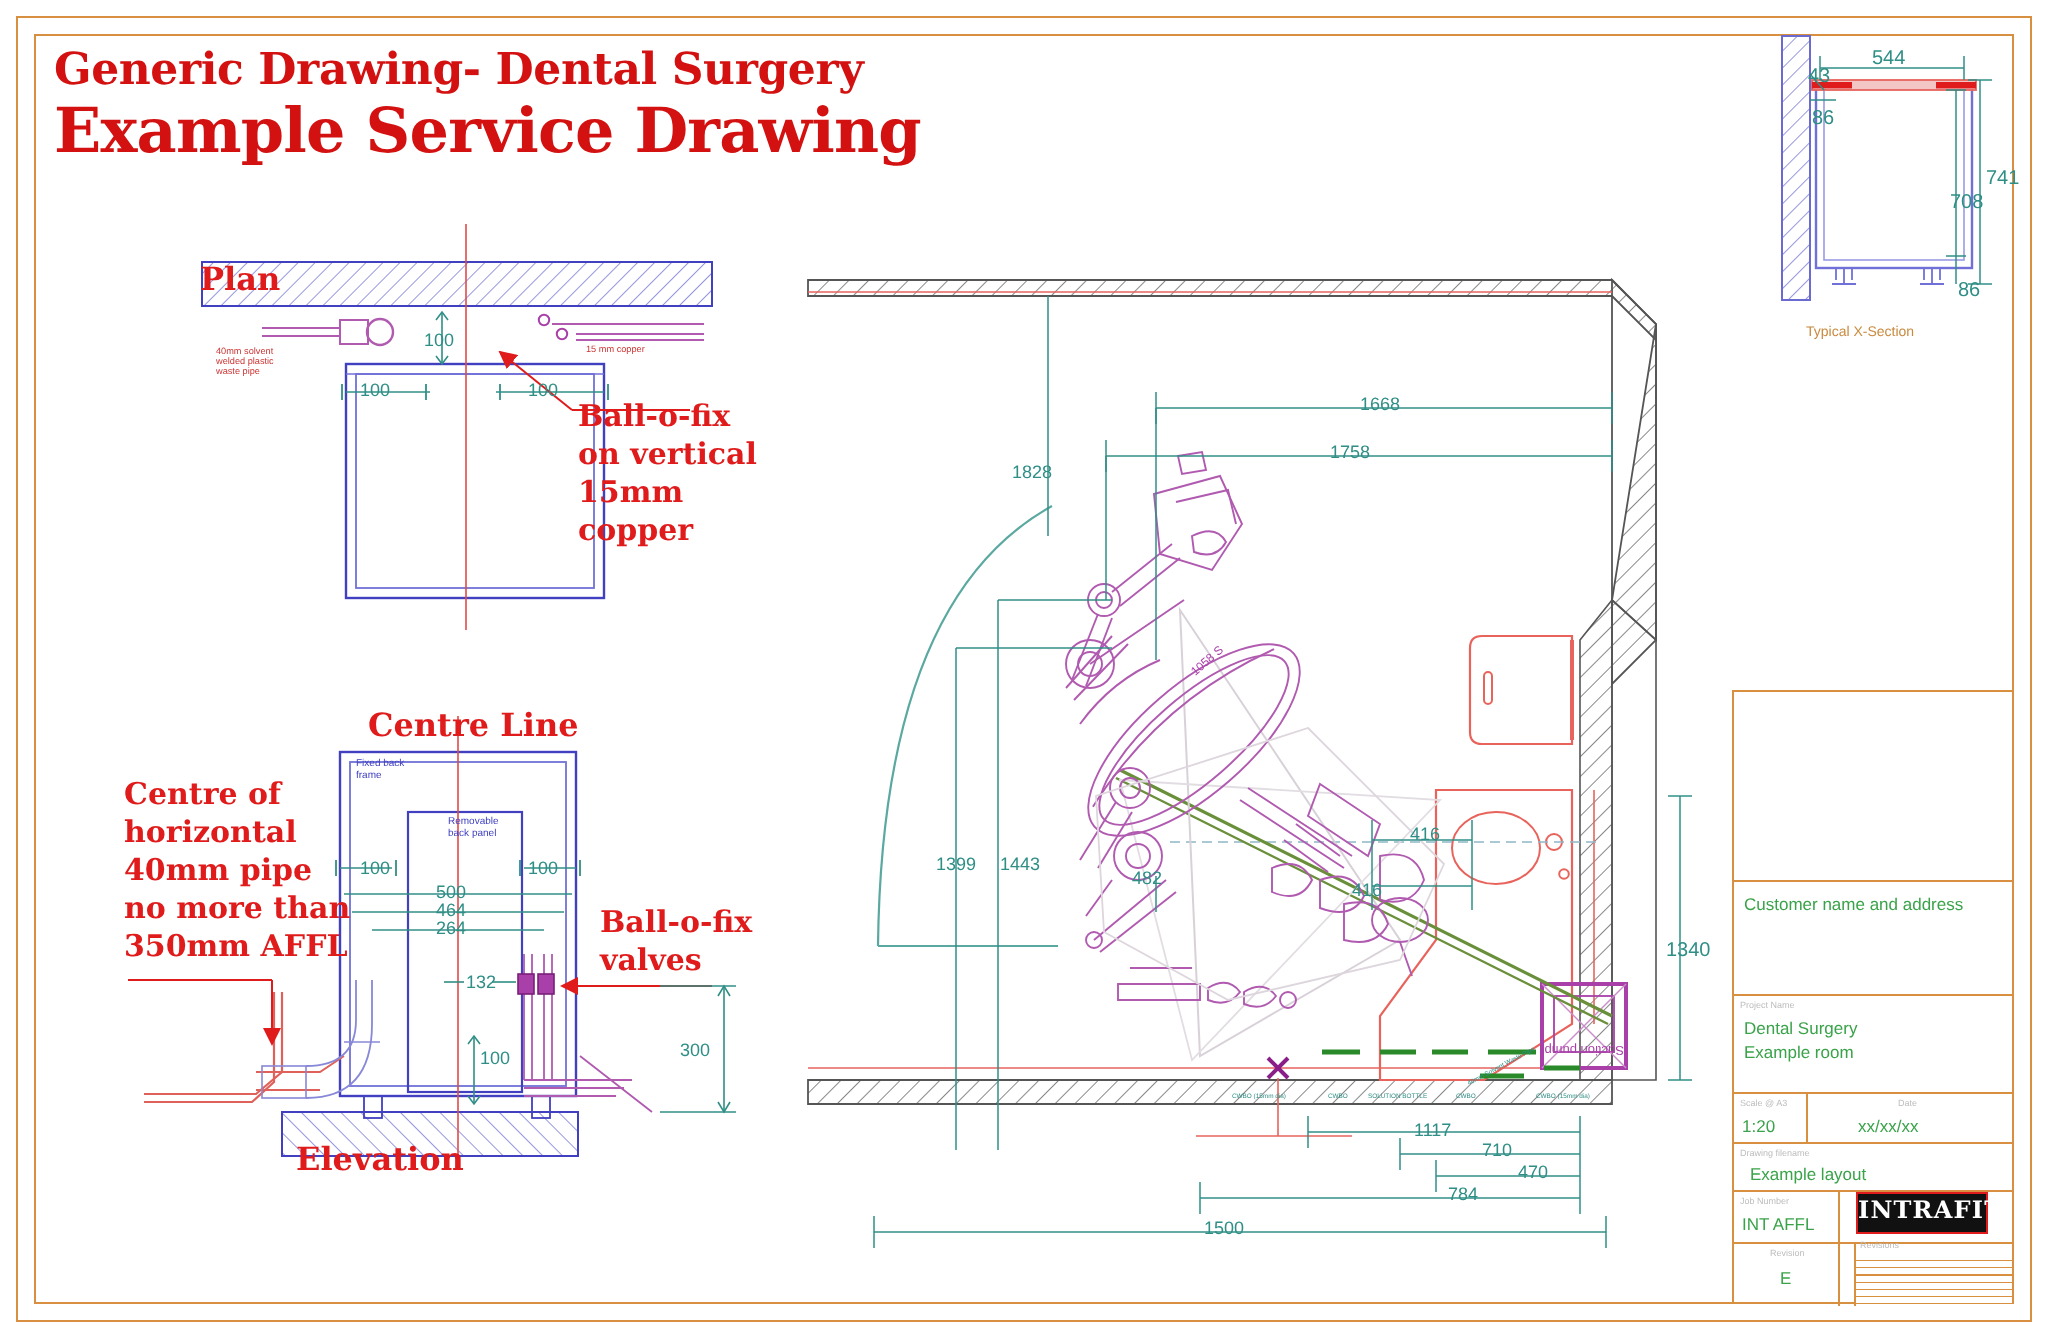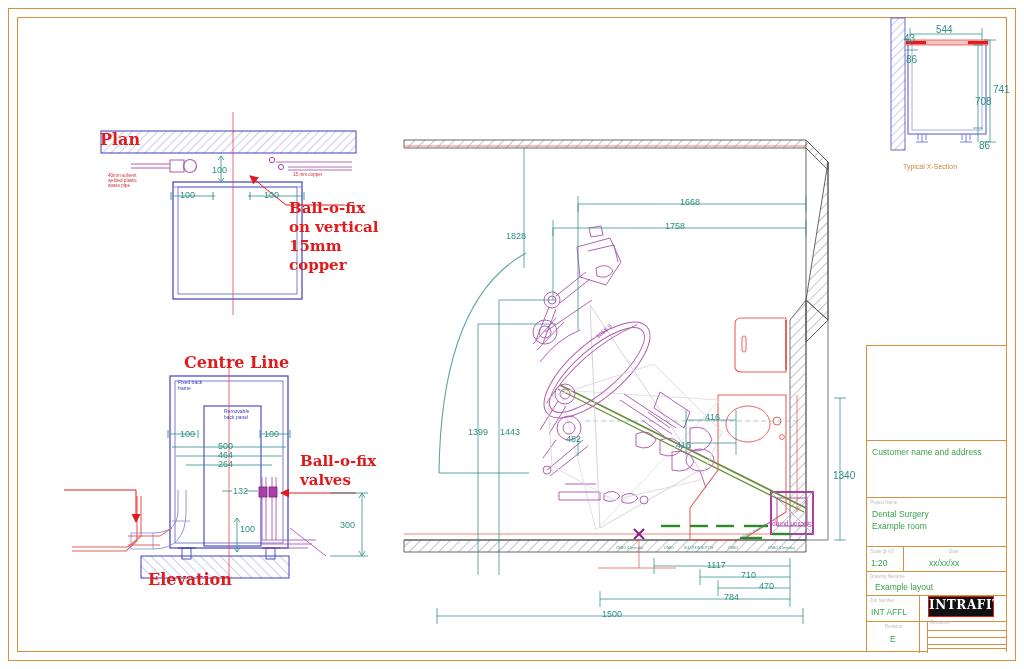--- a/index.html
+++ b/index.html
@@ -122,20 +122,22 @@
   .svgwrap { position: absolute; left: 0; top: 0; pointer-events: none; }
 </style>
 </head>
 <body>
 
 <div id="sheet">
 
   <div class="border-outer"></div>
   <div class="border-inner"></div>
 
+  <div class="title-line1">Generic Drawing- Dental Surgery</div>
+  <div class="title-line2">Example Service Drawing</div>
 
   <div class="svgwrap">
   <svg width="1024" height="669" viewBox="0 0 1024 669">
     <defs>
       <pattern id="hatchGrey" width="7" height="7" patternTransform="rotate(45)" patternUnits="userSpaceOnUse">
         <line x1="0" y1="0" x2="0" y2="7" stroke="#6b6b6b" stroke-width="0.8"></line>
       </pattern>
       <pattern id="hatchBlue" width="6" height="6" patternTransform="rotate(45)" patternUnits="userSpaceOnUse">
         <line x1="0" y1="0" x2="0" y2="6" stroke="#6a6ad0" stroke-width="0.7"></line>
       </pattern>
@@ -461,20 +463,25 @@
   <div class="micro-red" style="left:293px; top:172px; font-size:4.6px;">15 mm copper</div>
   <div class="dim" style="left:212px; top:165px;">100</div>
   <div class="dim" style="left:180px; top:190px;">100</div>
   <div class="dim" style="left:264px; top:190px;">100</div>
   <div class="annot" style="left:289px; top:199px; white-space:pre;">Ball-o-fix
 on vertical
 15mm
 copper</div>
 
   <div class="viewlabel" style="left:184px; top:353px;">Centre Line</div>
+  <div class="annot" style="left:62px; top:388px; white-space:pre;">Centre of
+horizontal
+40mm pipe
+no more than
+350mm AFFL</div>
   <div class="annot" style="left:300px; top:452px; white-space:pre;">Ball-o-fix
 valves</div>
   <div class="micro-blue" style="left:178px; top:379px; white-space:pre;">Fixed back
 frame</div>
   <div class="micro-blue" style="left:224px; top:408px; white-space:pre;">Removable
 back panel</div>
   <div class="dim" style="left:180px; top:429px;">100</div>
   <div class="dim" style="left:264px; top:429px;">100</div>
   <div class="dim" style="left:218px; top:441px;">500</div>
   <div class="dim" style="left:218px; top:450px;">464</div>

